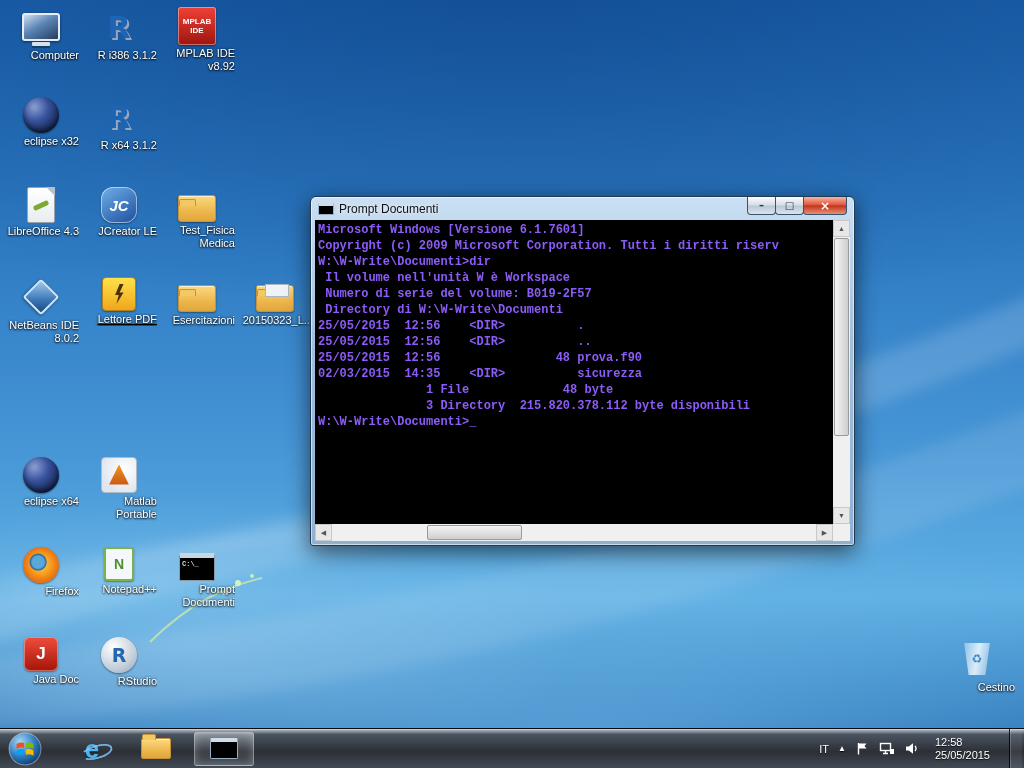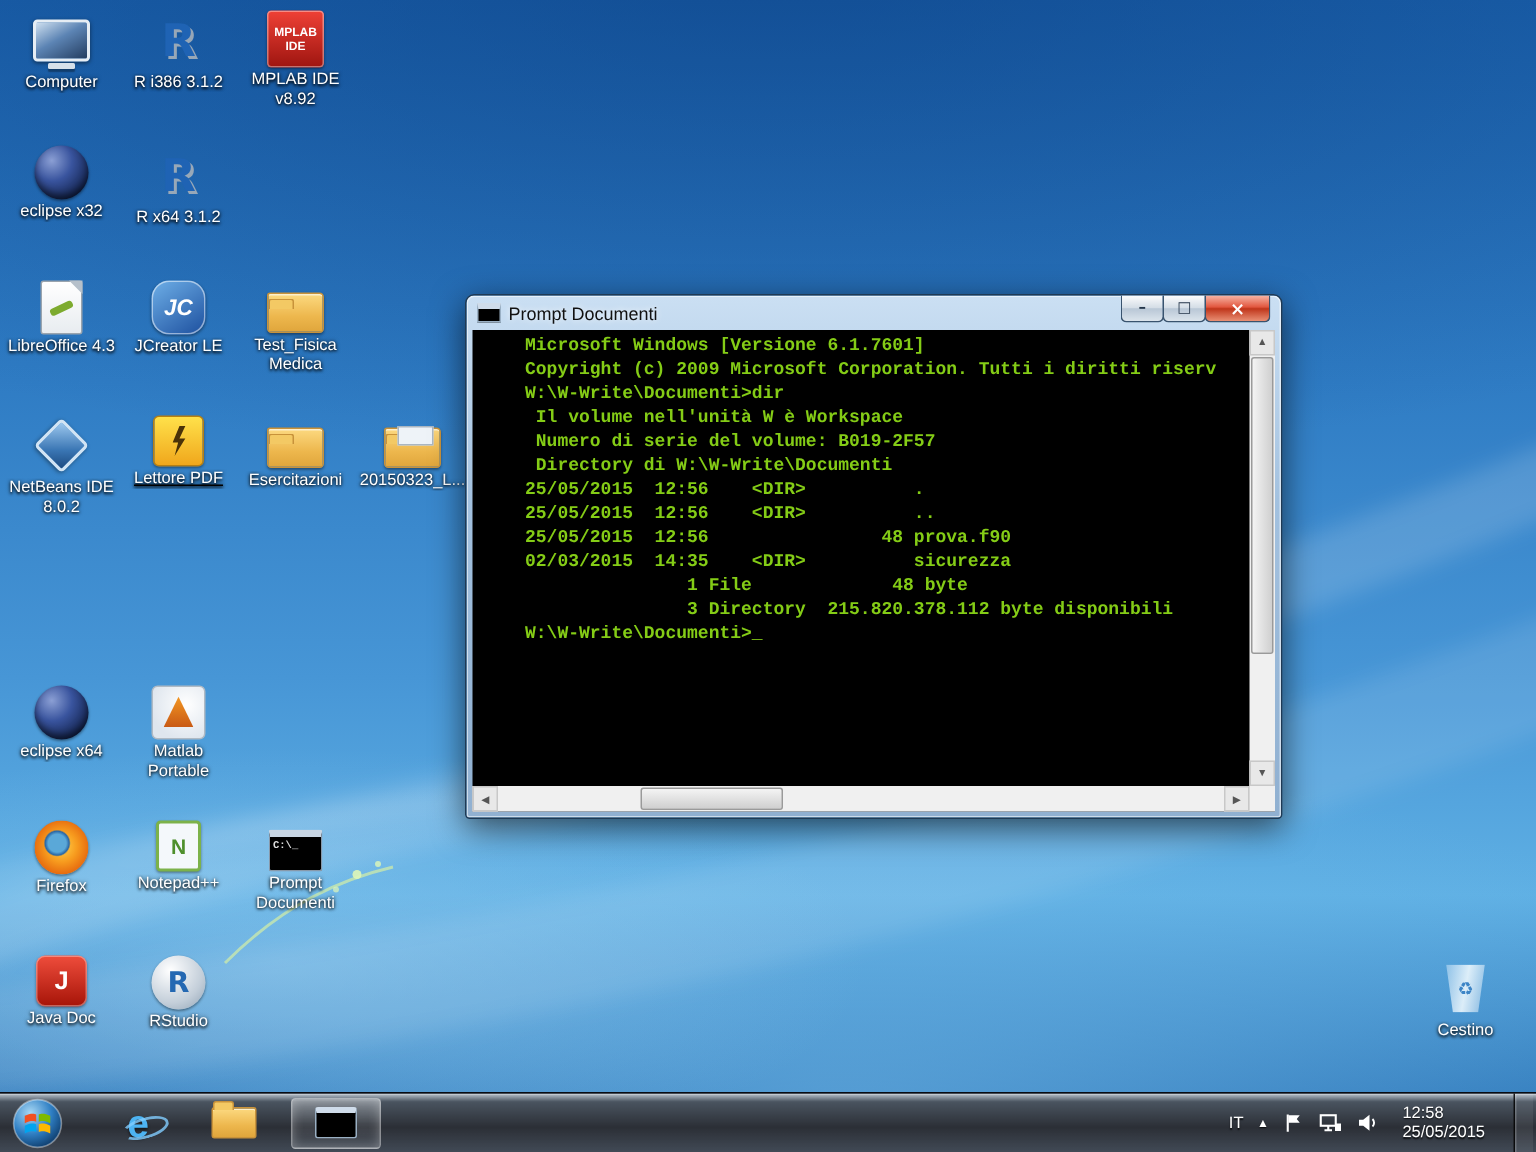--- a/index.html
+++ b/index.html
@@ -17,21 +17,21 @@
   .aurora { position:absolute; left:0; top:0; pointer-events:none; }
 
   
   .icons-grid {
     position:absolute; left:2px; top:4px;
     display:grid; grid-template-columns:repeat(4,78px); grid-auto-rows:90px;
     justify-items:center;
   }
   .desk-icon { width:78px; display:flex; flex-direction:column; align-items:center; padding-top:3px; cursor:default; }
   .desk-label {
-    font-size:11px; line-height:13px; color:#fff; text-align:center; max-height:27px; overflow:hidden;
+    font-size:11px; line-height:13px; color:#fff; text-align:right; max-height:27px; overflow:hidden;
     text-shadow:0 1px 2px rgba(0,0,0,.95), 0 0 3px rgba(0,0,0,.7); margin-top:2px; width:76px;
   }
   .ic { position:relative; width:40px; height:40px; display:flex; align-items:center; justify-content:center; }
 
   .ic-computer::before { content:""; width:34px; height:24px; border-radius:3px;
     background:linear-gradient(150deg,#cfe0f0,#5c84b4 45%,#243d60); border:2px solid #e6edf4;
     box-shadow:0 1px 3px rgba(0,0,0,.5); }
   .ic-computer::after { content:""; position:absolute; bottom:1px; left:50%; transform:translateX(-50%);
     width:18px; height:4px; background:#d6e0ea; border-radius:1px; box-shadow:0 2px 1px rgba(0,0,0,.35); }
 
@@ -126,21 +126,21 @@
   .win-title { font-size:12px; color:#111; text-shadow:0 0 4px rgba(255,255,255,.95); white-space:nowrap; }
   .caption-btns { position:absolute; right:7px; top:0; display:flex; }
   .cap-btn { width:29px; height:18px; border:1px solid #39536e; border-top:none; border-radius:0 0 4px 4px;
     background:linear-gradient(#fdfdfd,#d4dde6 48%,#b9c7d6 52%,#dbe4ec);
     color:#25364a; font:bold 10px/16px "DejaVu Sans",sans-serif; text-align:center; cursor:default; padding:0; margin-left:-1px; }
   .cap-close { width:44px; color:#fff;
     background:linear-gradient(#f7b5a5,#e2573f 45%,#c0361b 52%,#e98f74); font-size:12px; }
 
   .console { position:absolute; left:4px; right:4px; top:23px; bottom:4px; background:#000; }
   .console-text { position:absolute; left:3px; top:2px; right:20px; bottom:20px; overflow:hidden;
-    white-space:pre; font:bold 12px/16px "Liberation Mono",monospace; color:#84cc16;margin-left:32px; }
+    white-space:pre; font:bold 12px/16px "Liberation Mono",monospace; color:#8b5cf6; }
   .console-line { white-space:pre; }
 
   .vscroll { position:absolute; top:0; right:0; bottom:17px; width:17px; background:#f0f0f0; }
   .hscroll { position:absolute; left:0; right:17px; bottom:0; height:17px; background:#f0f0f0; }
   .sb-corner { position:absolute; right:0; bottom:0; width:17px; height:17px; background:#f0f0f0; }
   .sb-btn { position:absolute; width:17px; height:17px; background:#e8e8e8; border:1px solid #c8c8c8;
     color:#555; font-size:7px; display:flex; align-items:center; justify-content:center; }
   .sb-up { top:0; } .sb-down { bottom:0; } .sb-left { left:0; } .sb-right { right:0; }
   .v-thumb { position:absolute; left:1px; right:1px; top:18px; height:198px;
     background:linear-gradient(90deg,#f4f4f4,#cfcfcf); border:1px solid #9a9a9a; border-radius:2px; }

